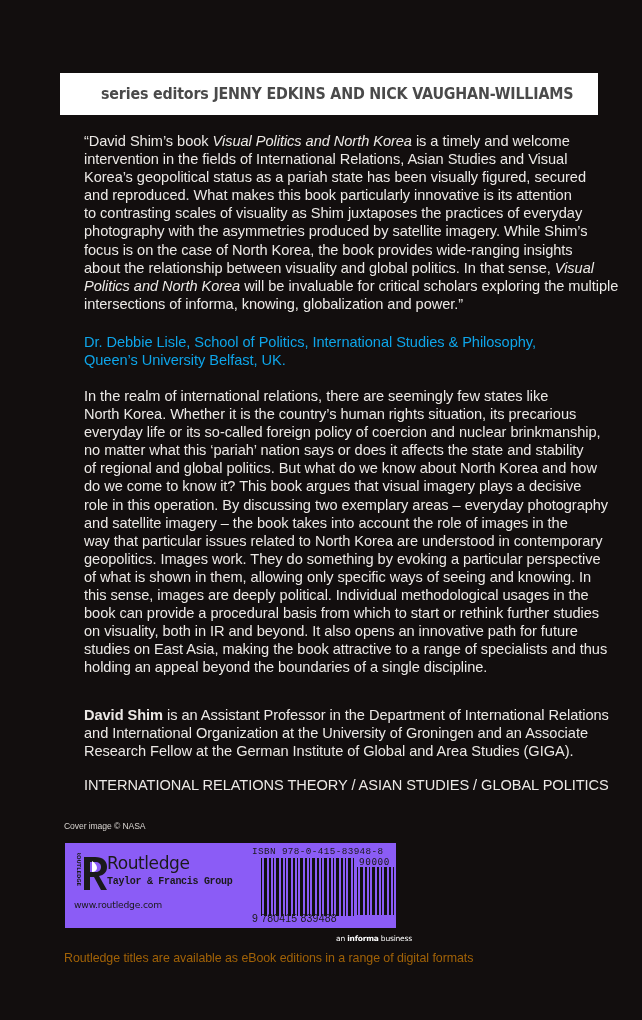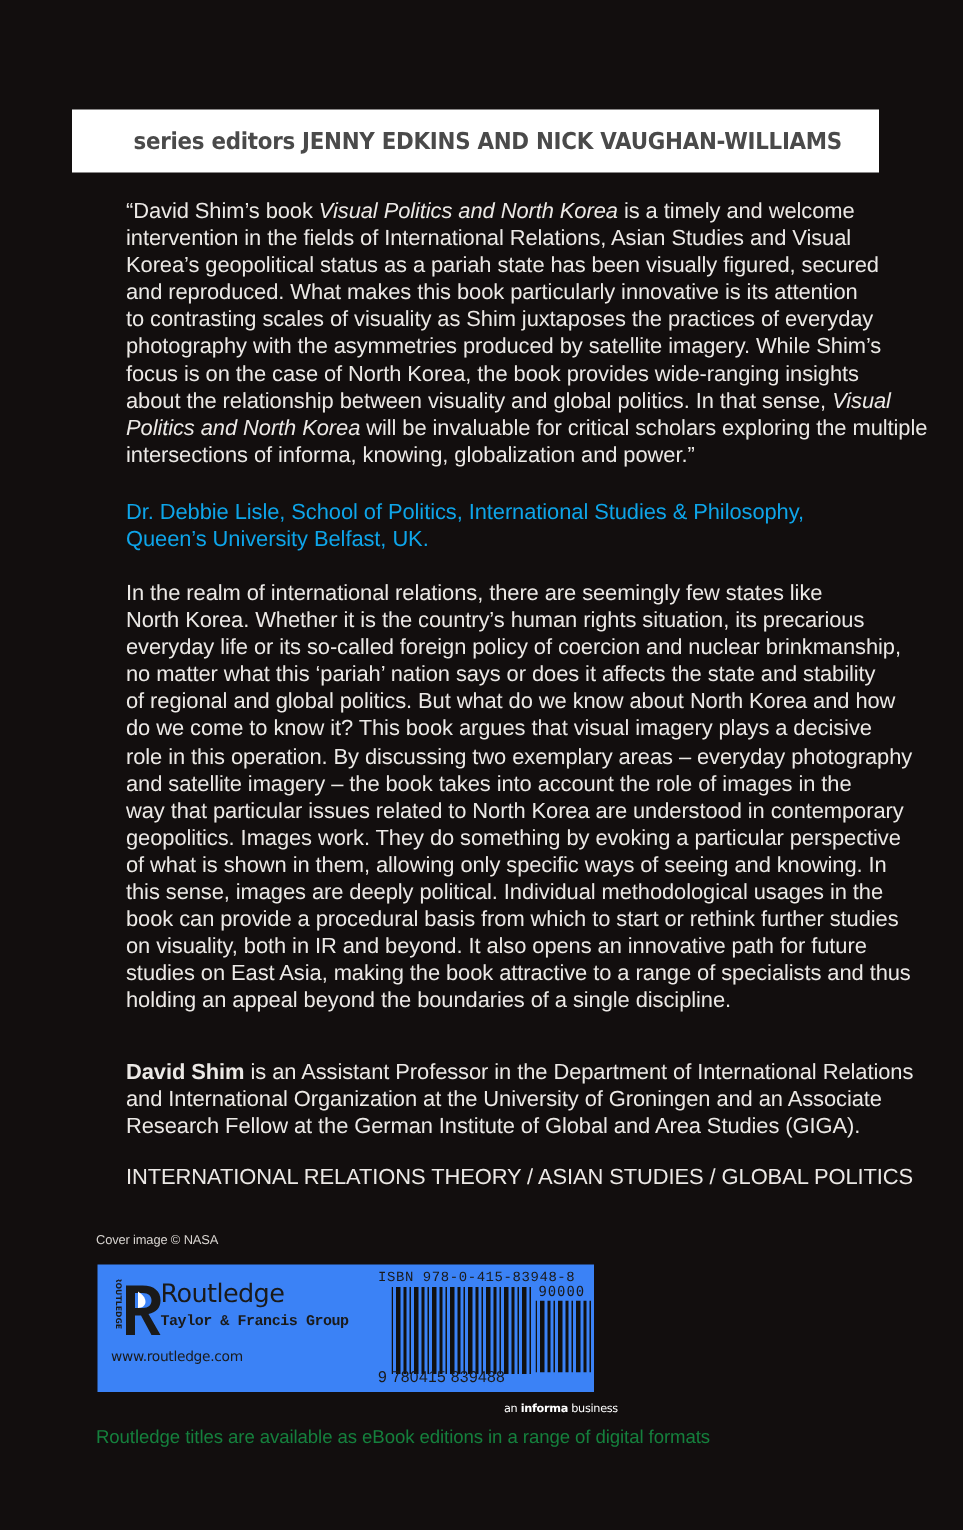--- a/index.html
+++ b/index.html
@@ -11,21 +11,21 @@
       height: 1020px;
       background: #120e0e;
       position: relative;
       overflow: hidden;
       font-family: "Liberation Sans", "DejaVu Sans", sans-serif;
       color: #ece9e6;
     }
     .series-banner {
       position: absolute;
       top: 73px;
-      left: 0;
+      left: 12px;
       height: 42px;
       width: 471px;
       display: flex;
       padding-left: 48px;
     }
     .gold-block {
       width: 64px;
       height: 100%;
       background: #b8a43a;
     }
@@ -85,21 +85,21 @@
       font-size: 8.6px;
       color: #d8d4d0;
       letter-spacing: -0.1px;
     }
     .publisher-panel {
       position: absolute;
       top: 843px;
       left: 65px;
       width: 331px;
       height: 85px;
-      background: #3b82f6;
+      background: #8b5cf6;
     }
     .logo-mark {
       position: absolute;
       left: 8px;
       top: 10px;
       width: 38px;
       height: 40px;
     }
     .logo-name {
       position: absolute;
@@ -189,21 +189,21 @@
       color: #ffffff;
       letter-spacing: -0.2px;
       white-space: nowrap;
     }
     .informa b { font-weight: bold; }
     .ebook-note {
       position: absolute;
       top: 951px;
       left: 64px;
       font-size: 12.4px;
-      color: #15803d;
+      color: #a16207;
       letter-spacing: -0.05px;
       white-space: nowrap;
     }
   </style>
 </head>
 <body>
 
 <div class="series-banner">
   <div class="gold-block"></div>
   <div class="white-band">

